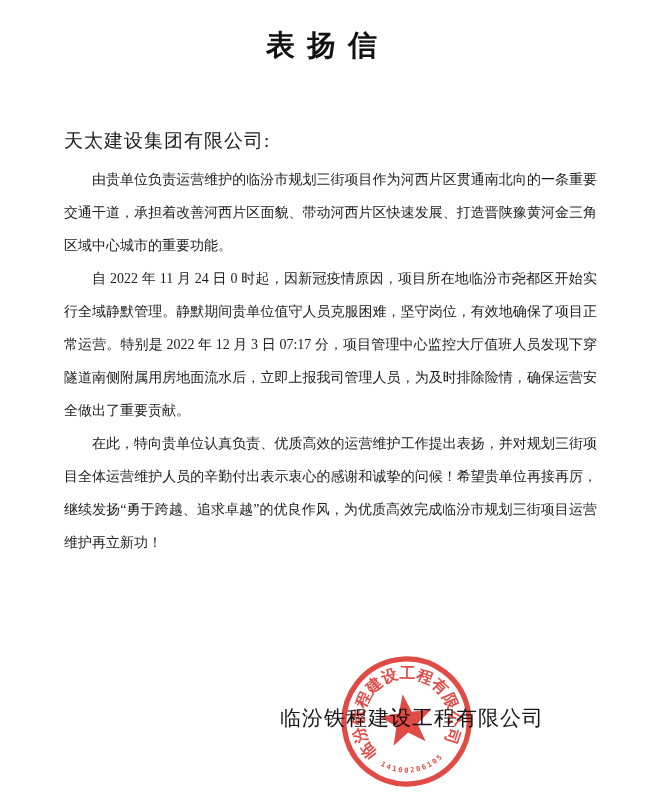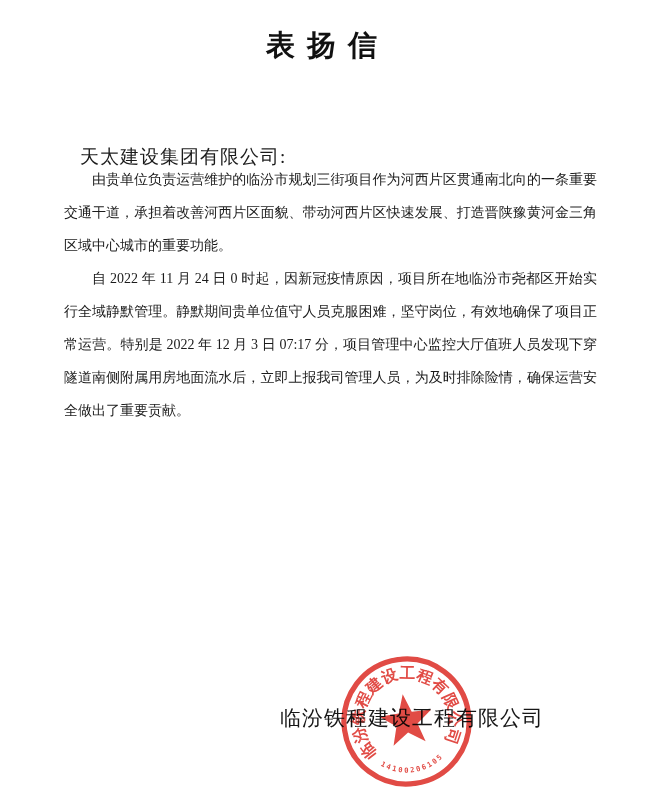--- a/index.html
+++ b/index.html
@@ -26,21 +26,21 @@
     font-size: 29px;
     font-weight: bold;
     letter-spacing: 2px;
     font-family: "Liberation Sans", "DejaVu Sans", sans-serif;
     color: #111;
   }
   .salutation {
     position: absolute;
     top: 128px;
     left: 64px;
-    margin: 16px;
+    margin: 0;
     font-size: 19px;
     letter-spacing: 1px;
   }
   .content {
     position: absolute;
     top: 163px;
     left: 64px;
     width: 533px;
     font-size: 14px;
     line-height: 33px;
@@ -93,20 +93,21 @@
 
 <div class="page">
 
   <h1 class="title">表 扬 信</h1>
 
   <p class="salutation">天太建设集团有限公司:</p>
 
   <div class="content">
     <p>由贵单位负责运营维护的临汾市规划三街项目作为河西片区贯通南北向的一条重要交通干道，承担着改善河西片区面貌、带动河西片区快速发展、打造晋陕豫黄河金三角区域中心城市的重要功能。</p>
     <p>自 2022 年 11 月 24 日 0 时起，因新冠疫情原因，项目所在地临汾市尧都区开始实行全域静默管理。静默期间贵单位值守人员克服困难，坚守岗位，有效地确保了项目正常运营。特别是 2022 年 12 月 3 日 07:17 分，项目管理中心监控大厅值班人员发现下穿隧道南侧附属用房地面流水后，立即上报我司管理人员，为及时排除险情，确保运营安全做出了重要贡献。</p>
+    <p>在此，特向贵单位认真负责、优质高效的运营维护工作提出表扬，并对规划三街项目全体运营维护人员的辛勤付出表示衷心的感谢和诚挚的问候！希望贵单位再接再厉，继续发扬“勇于跨越、追求卓越”的优良作风，为优质高效完成临汾市规划三街项目运营维护再立新功！</p>
   </div>
 
   <div class="sig-company">临汾铁程建设工程有限公司</div>
 
 
   <svg class="seal" viewBox="0 0 200 200" aria-hidden="true">
     <circle cx="100" cy="100" r="95.5" fill="none" stroke-width="8" stroke="#dc2b24"></circle>
     <path id="sealTopArc" d="M 49.4 142.4 A 66 66 0 1 1 150.6 142.4" fill="none"></path>
     <path id="sealBottomArc" d="M 36.1 144.8 A 78 78 0 0 0 163.9 144.8" fill="none"></path>
     <text class="seal-arc-text" fill="#dc2b24">

